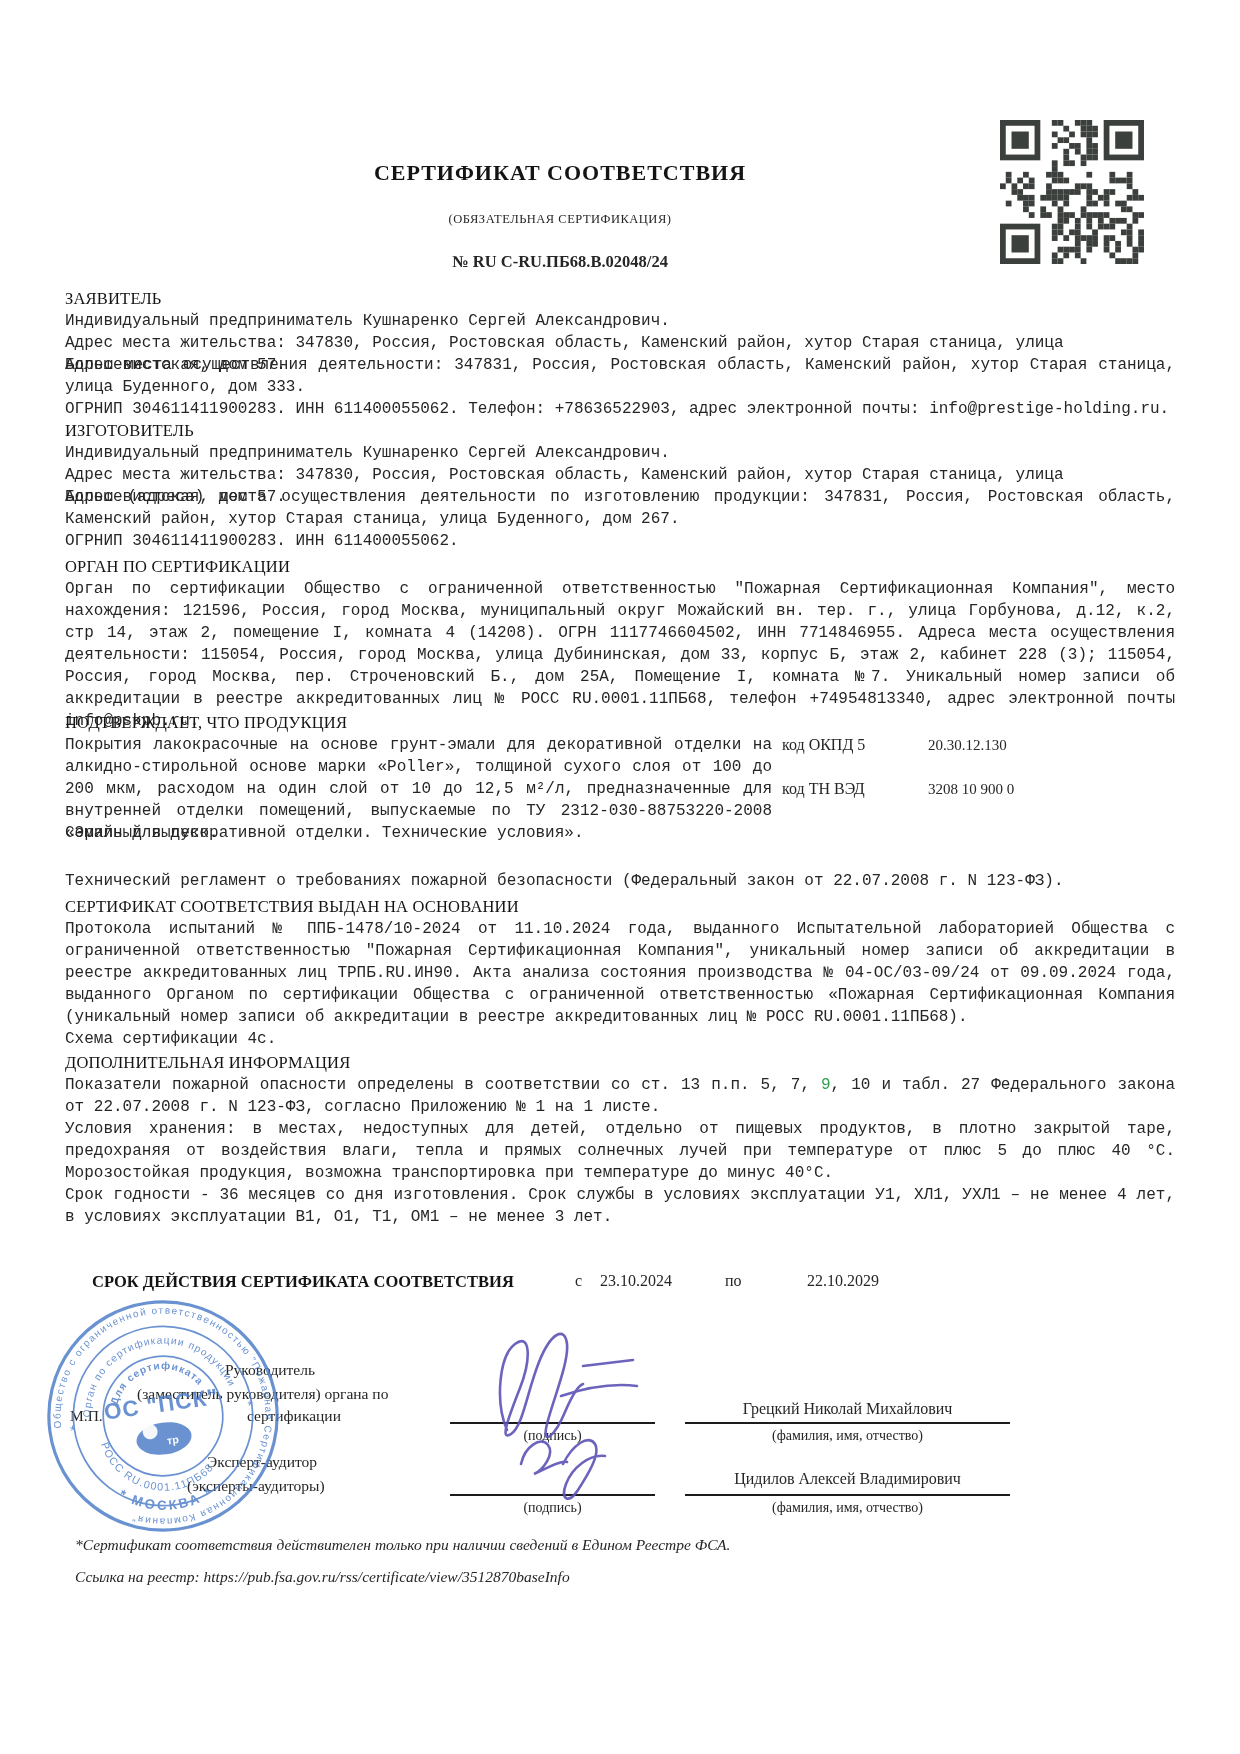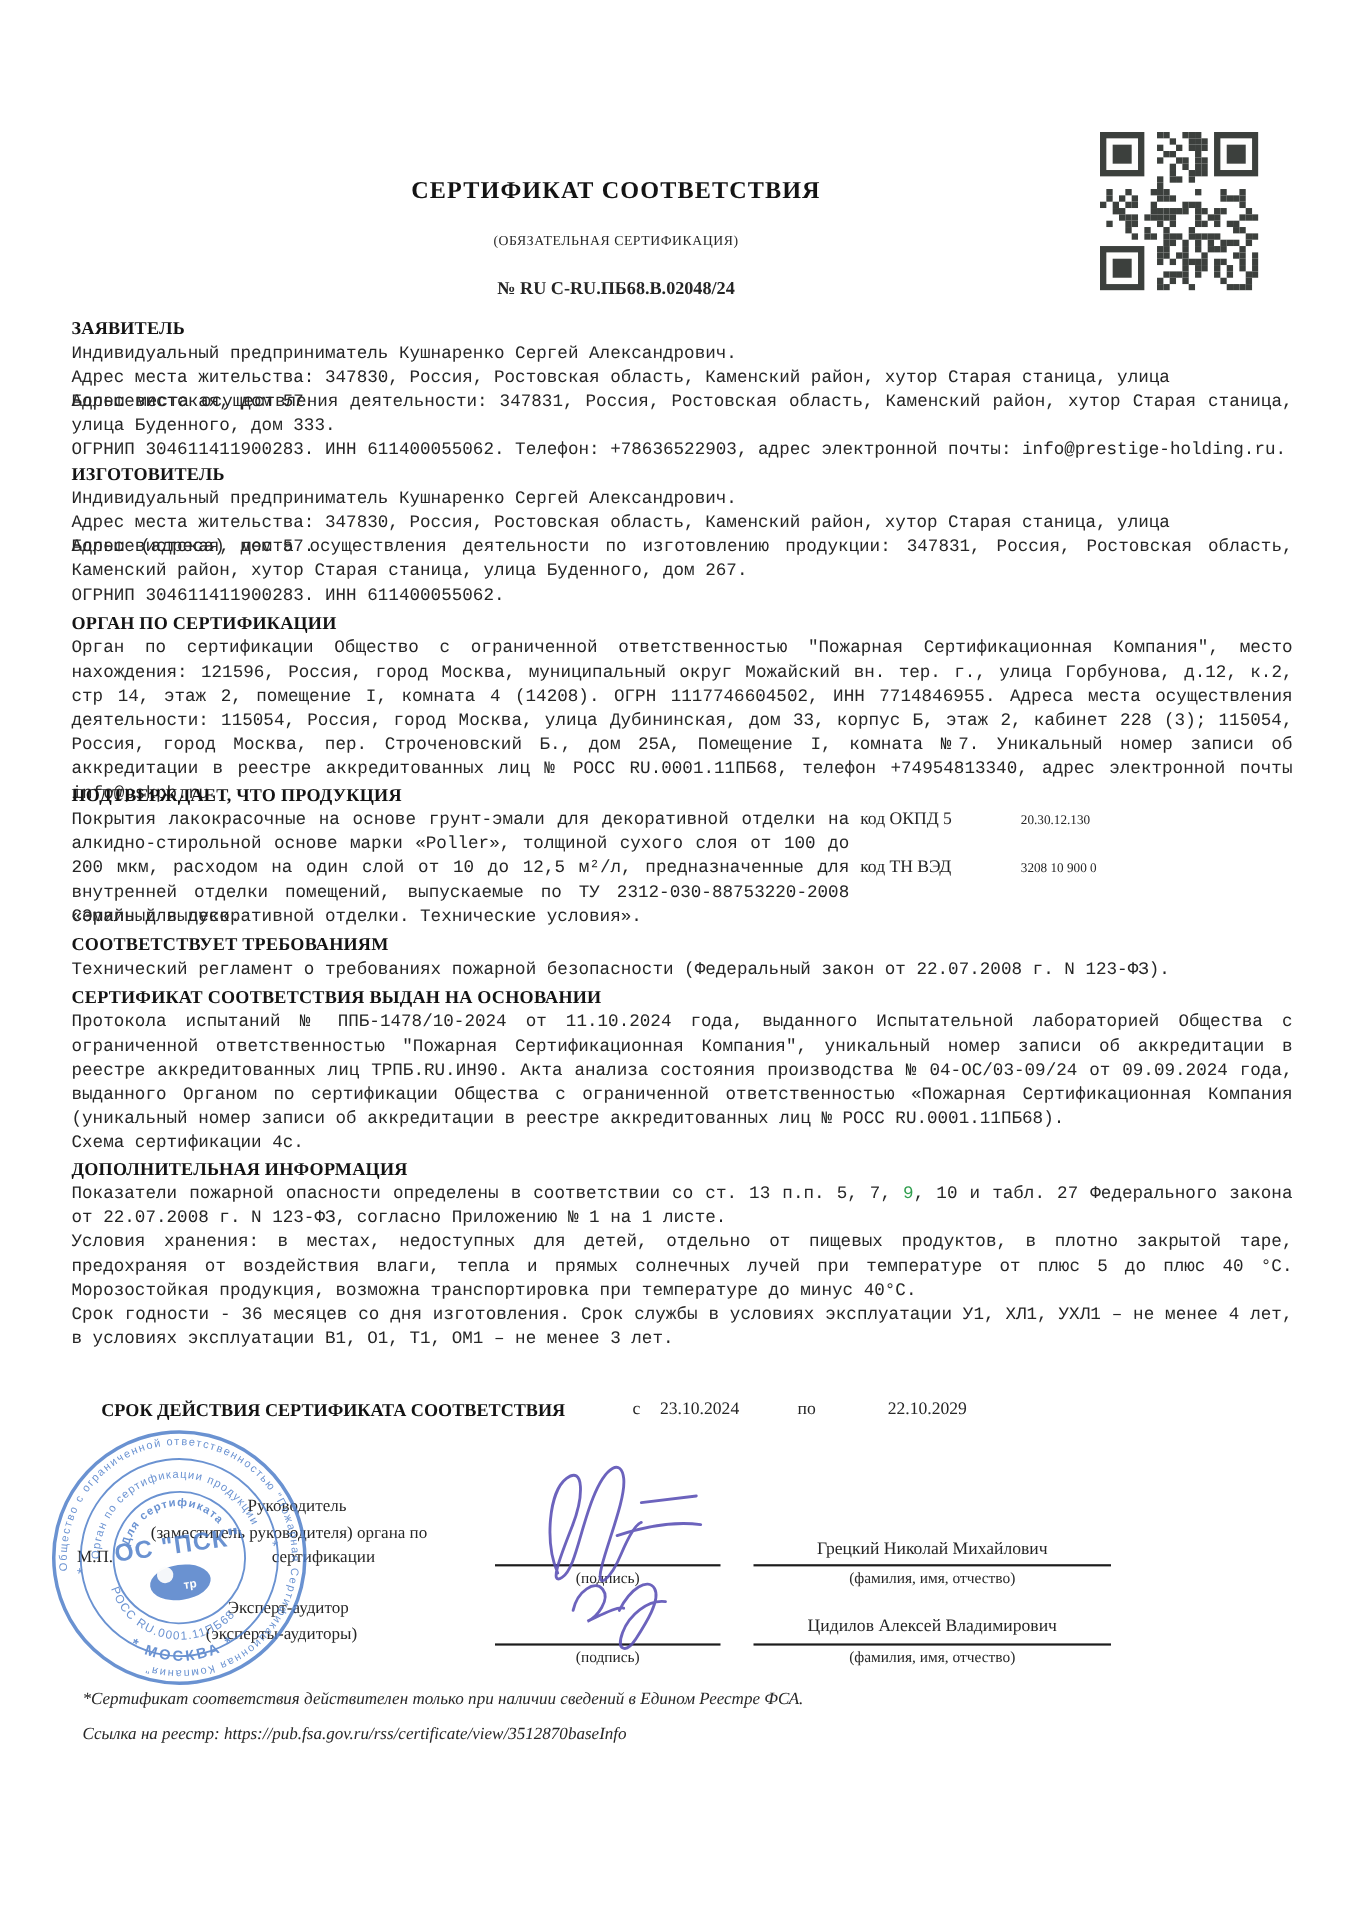--- a/index.html
+++ b/index.html
@@ -31,32 +31,32 @@
     left:65px;top:212px;width:990px;
     text-align:center;font-size:12.5px;letter-spacing:.5px;
   }
   .cert-number{
     left:65px;top:252px;width:990px;
     text-align:center;font-weight:bold;font-size:16.5px;
   }
   .qr{left:1000px;top:120px;width:144px;height:144px;}
   .h{
     left:65px;width:1110px;
-    font-weight:bold;font-size:16.5px;color:var(--head);
+    font-weight:normal;font-size:16.5px;color:var(--head);
     letter-spacing:.2px;line-height:22px;
   }
   .p{
     left:65px;width:1110px;
     font-size:16px;line-height:22px;
     text-align:justify;text-align-last:left;font-family:Liberation Mono, monospace;
   }
   .single{text-align:left;}
   .prod-desc{width:707px;}
   .code-label{font-size:16px;line-height:22px;}
-  .code-value{font-size:12px;line-height:22px;}
+  .code-value{font-size:15px;line-height:22px;}
   .validity-head{
     left:92px;top:1272px;
     font-weight:bold;font-size:16.5px;color:var(--head);
   }
   .date-part{top:1272px;font-size:16px;}
   .role{font-size:15.5px;line-height:20px;}
   .sig-line{height:0;border-top:2px solid #1c1c1c;}
   .caption{font-size:14px;text-align:center;}
   .name{font-size:16px;text-align:center;}
   .footnote{font-size:15.5px;font-style:italic;}
@@ -287,21 +287,20 @@
   <div class="abs p" style="top:578px">Орган по сертификации Общество с ограниченной ответственностью "Пожарная Сертификационная Компания", место нахождения: 121596, Россия, город Москва, муниципальный округ Можайский вн. тер. г., улица Горбунова, д.12, к.2, стр 14, этаж 2, помещение I, комната 4 (14208). ОГРН 1117746604502, ИНН 7714846955. Адреса места осуществления деятельности: 115054, Россия, город Москва, улица Дубининская, дом 33, корпус Б, этаж 2, кабинет 228 (3); 115054, Россия, город Москва, пер. Строченовский Б., дом 25А, Помещение I, комната №7. Уникальный номер записи об аккредитации в реестре аккредитованных лиц № РОСС RU.0001.11ПБ68, телефон +74954813340, адрес электронной почты info@pskpb.ru.</div>
 
   <div class="abs h" style="top:712px">ПОДТВЕРЖДАЕТ, ЧТО ПРОДУКЦИЯ</div>
   <div class="abs p prod-desc" style="top:734px">Покрытия лакокрасочные на основе грунт-эмали для декоративной отделки на алкидно-стирольной основе марки «Poller», толщиной сухого слоя от 100 до 200 мкм, расходом на один слой от 10 до 12,5 м²/л, предназначенные для внутренней отделки помещений, выпускаемые по ТУ 2312-030-88753220-2008 «Эмаль для декоративной отделки. Технические условия».</div>
   <div class="abs code-label" style="left:782px;top:734px">код ОКПД 5</div>
   <div class="abs code-value" style="left:928px;top:734px">20.30.12.130</div>
   <div class="abs code-label" style="left:782px;top:778px">код ТН ВЭД</div>
   <div class="abs code-value" style="left:928px;top:778px">3208 10 900 0</div>
   <div class="abs p single" style="top:822px">Серийный выпуск.</div>
 
-  <div class="abs h" style="top:848px">СООТВЕТСТВУЕТ ТРЕБОВАНИЯМ</div>
   <div class="abs p single" style="top:870px">Технический регламент о требованиях пожарной безопасности (Федеральный закон от 22.07.2008 г. N 123-ФЗ).</div>
 
   <div class="abs h" style="top:896px">СЕРТИФИКАТ СООТВЕТСТВИЯ ВЫДАН НА ОСНОВАНИИ</div>
   <div class="abs p" style="top:918px">Протокола испытаний № ППБ-1478/10-2024 от 11.10.2024 года, выданного Испытательной лабораторией Общества с ограниченной ответственностью "Пожарная Сертификационная Компания", уникальный номер записи об аккредитации в реестре аккредитованных лиц ТРПБ.RU.ИН90. Акта анализа состояния производства № 04-ОС/03-09/24 от 09.09.2024 года, выданного Органом по сертификации Общества с ограниченной ответственностью «Пожарная Сертификационная Компания (уникальный номер записи об аккредитации в реестре аккредитованных лиц № РОСС RU.0001.11ПБ68).</div>
   <div class="abs p single" style="top:1028px">Схема сертификации 4с.</div>
 
   <div class="abs h" style="top:1052px">ДОПОЛНИТЕЛЬНАЯ ИНФОРМАЦИЯ</div>
   <div class="abs p" style="top:1074px"><span>Показатели пожарной опасности определены в соответствии со ст. 13 п.п. 5, 7, </span><span class="green">9</span><span>, 10 и табл. 27 Федерального закона от 22.07.2008 г. N 123-ФЗ, согласно Приложению № 1 на 1 листе.</span></div>
   <div class="abs p" style="top:1118px">Условия хранения: в местах, недоступных для детей, отдельно от пищевых продуктов, в плотно закрытой таре, предохраняя от воздействия влаги, тепла и прямых солнечных лучей при температуре от плюс 5 до плюс 40 °С. Морозостойкая продукция, возможна транспортировка при температуре до минус 40°С.</div>
   <div class="abs p" style="top:1184px">Срок годности -  36 месяцев со дня изготовления. Срок службы в условиях эксплуатации У1, ХЛ1, УХЛ1 – не менее 4 лет, в условиях эксплуатации В1, О1, Т1, ОМ1 – не менее 3 лет.</div>

